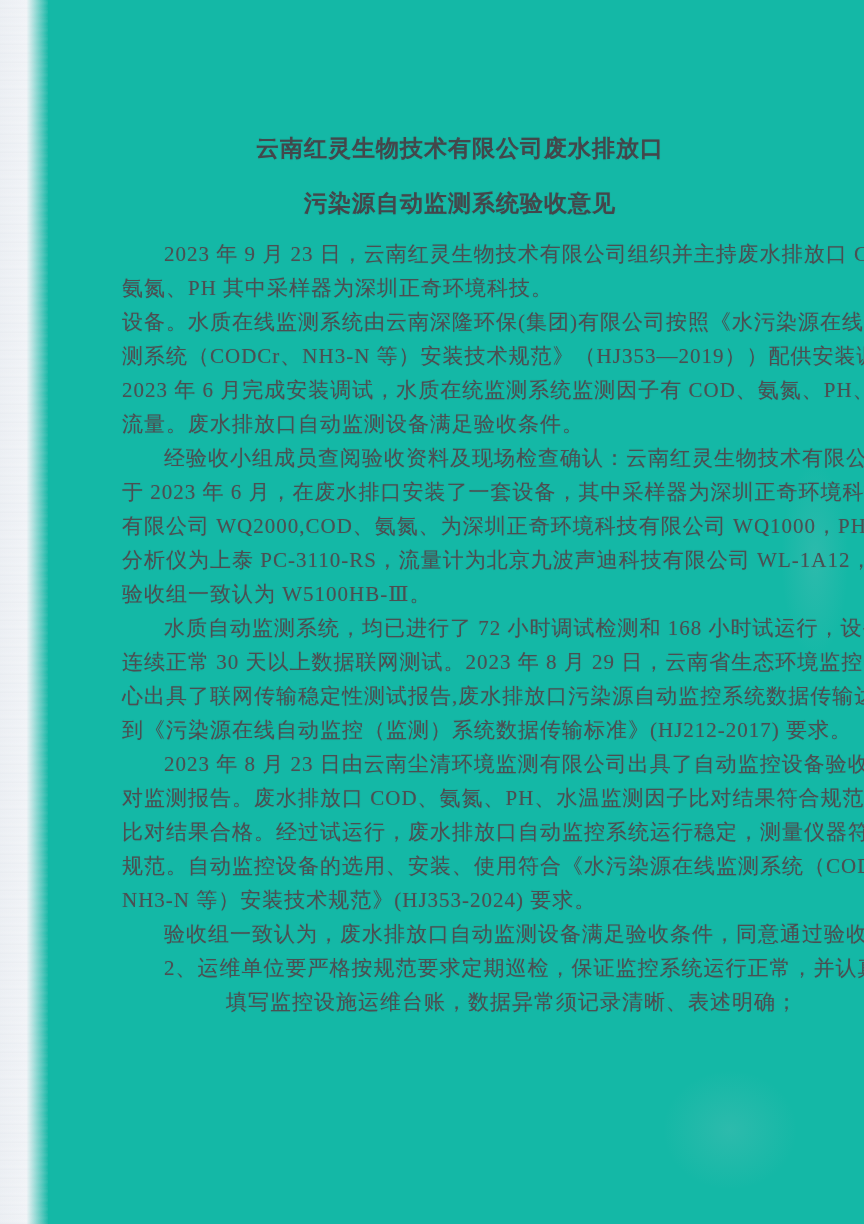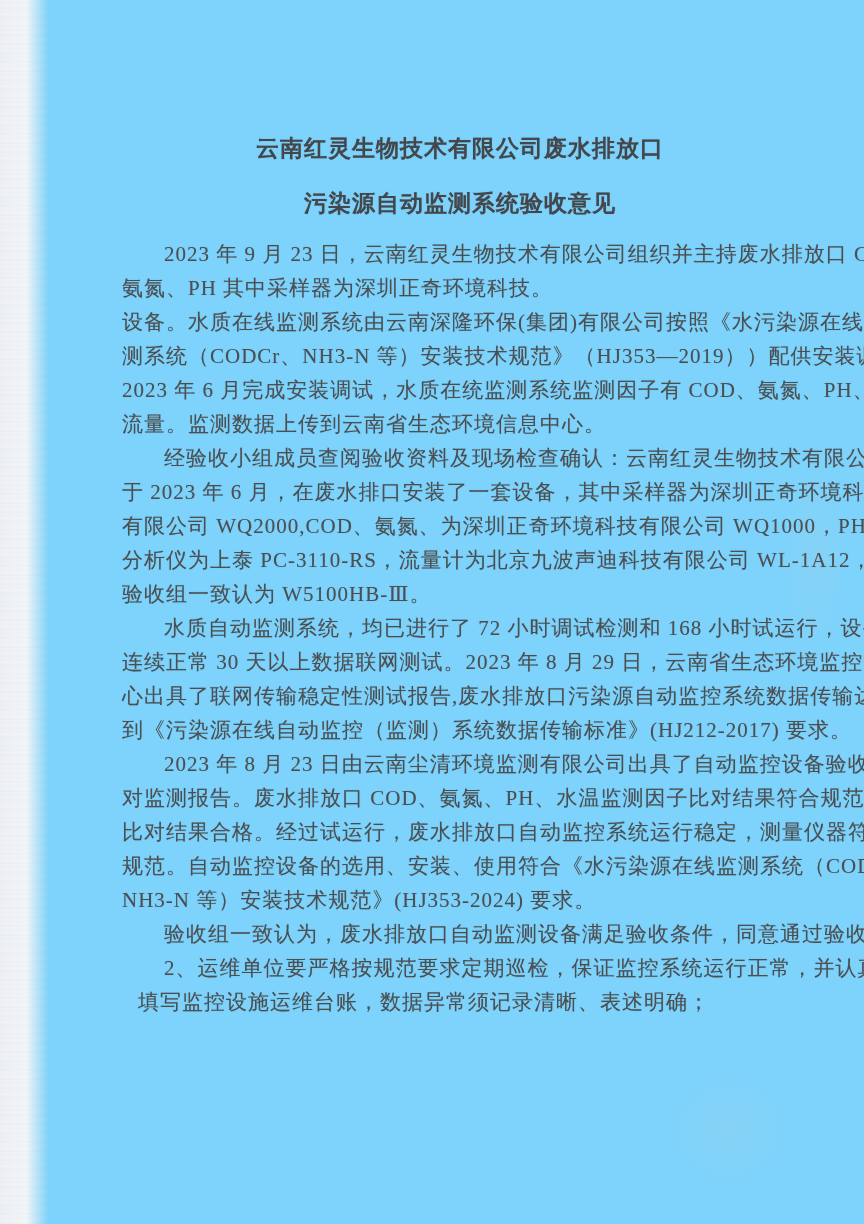--- a/index.html
+++ b/index.html
@@ -4,21 +4,21 @@
 <style>
   html, body {
     margin: 0;
     padding: 0;
     background: #ffffff;
   }
   .page {
     position: relative;
     width: 864px;
     height: 1224px;
-    background: #7dd3fc;
+    background: #14b8a6;
     overflow: hidden;
     font-family: "Liberation Serif", "DejaVu Serif", serif;
   }
   
   .edge-band-left {
     position: absolute;
     left: 0; top: 0; bottom: 0;
     width: 48px;
     background:
       repeating-linear-gradient(0deg,
@@ -56,21 +56,21 @@
   }
   .line {
     font-size: 21px;
     line-height: 34px;
     letter-spacing: 1px;
     color: #4b4f52;
     white-space: nowrap;
     text-shadow: 0 0 1px rgba(75,79,82,0.30);
   }
   .l-indent { padding-left: 42px; }
-  .l-hang   { padding-left: 16px; }
+  .l-hang   { padding-left: 16px; text-align: right; }
   .l-flush  { padding-left: 0; }
 </style>
 </head>
 <body>
 
 <div class="page">
   <div class="edge-band-left"></div>
   <div class="blotch b1"></div>
   <div class="blotch b2"></div>
 
@@ -78,21 +78,21 @@
     <h1 class="doc-title">
       <div>云南红灵生物技术有限公司废水排放口</div>
       <div>污染源自动监测系统验收意见</div>
     </h1>
     <div class="doc-body">
         <div class="line l-indent">2023 年 9 月 23 日，云南红灵生物技术有限公司组织并主持废水排放口 COD、</div>
         <div class="line l-flush">氨氮、PH 其中采样器为深圳正奇环境科技。</div>
         <div class="line l-flush">设备。水质在线监测系统由云南深隆环保(集团)有限公司按照《水污染源在线监</div>
         <div class="line l-flush">测系统（CODCr、NH3-N 等）安装技术规范》（HJ353—2019））配供安装调试。于</div>
         <div class="line l-flush">2023 年 6 月完成安装调试，水质在统监测系统监测因子有 COD、氨氮、PH、水温、</div>
-        <div class="line l-flush">流量。监测数据上传到云南省生态环境信息中心。</div>
+        <div class="line l-flush">流量。废水排放口自动监测设备满足验收条件。</div>
         <div class="line l-indent">经验收小组成员查阅验收资料及现场检查确认：云南红灵生物技术有限公司</div>
         <div class="line l-flush">于 2023 年 6 月，在废水排口安装了一套设备，其中采样器为深圳正奇环境科技</div>
         <div class="line l-flush">有限公司 WQ2000,COD、氨氮、为深圳正奇环境科技有限公司 WQ1000，PH、水温</div>
         <div class="line l-flush">分析仪为上泰 PC-3110-RS，流量计为北京九波声迪科技有限公司 WL-1A12，数采</div>
         <div class="line l-flush">验收组一致认为 W5100HB-Ⅲ。</div>
         <div class="line l-indent">水质自动监测系统，均已进行了 72 小时调试检测和 168 小时试运行，设备</div>
         <div class="line l-flush">连续正常 30 天以上数据联网测试。2023 年 8 月 29 日，云南省生态环境监控中</div>
         <div class="line l-flush">心出具了联网传输稳定性测试报告,废水排放口污染源自动监控系统数据传输达</div>
         <div class="line l-flush">到《污染源在线自动监控（监测）系统数据传输标准》(HJ212-2017) 要求。</div>
         <div class="line l-indent">2023 年 8 月 23 日由云南尘清环境监测有限公司出具了自动监控设备验收比</div>

